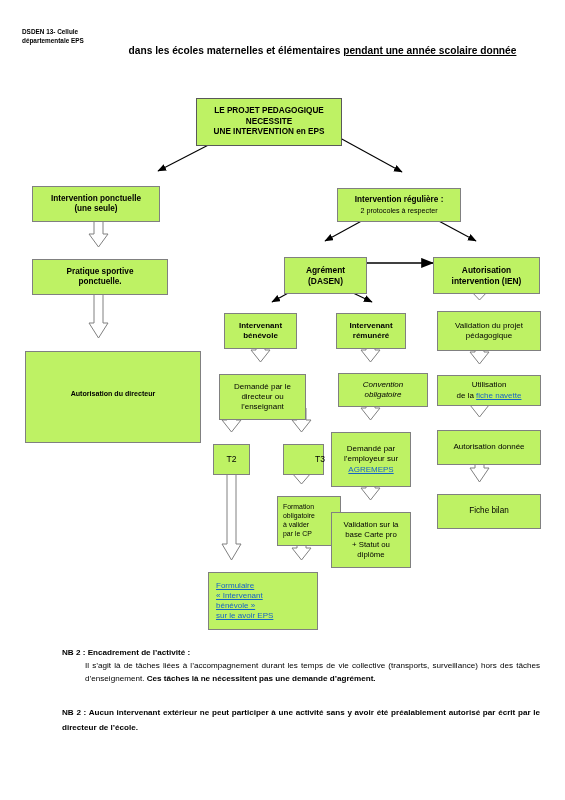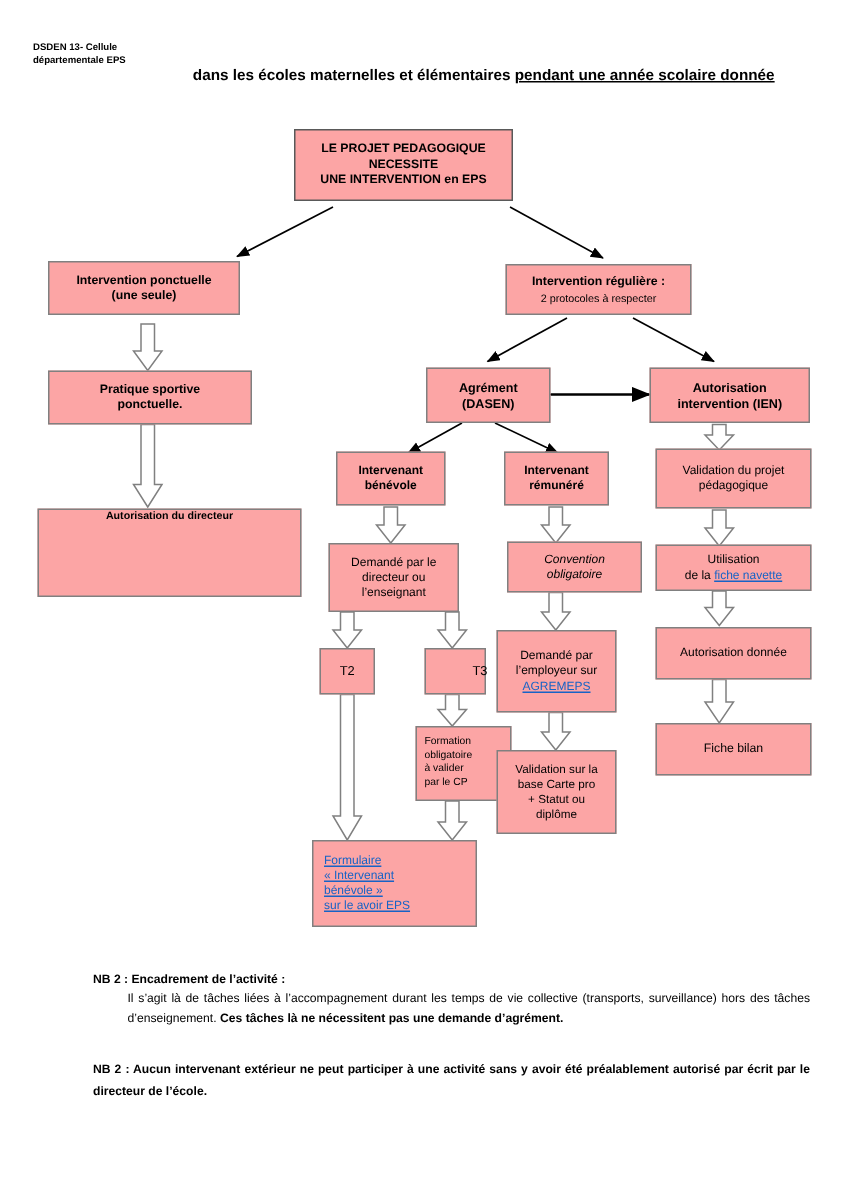--- a/index.html
+++ b/index.html
@@ -37,28 +37,29 @@
     font-weight: bold;
     line-height: 1.5;
   }
   #page-title .u { text-decoration: underline; }
 
   
   .box {
     position: absolute;
     box-sizing: border-box;
     border: 1px solid #808080;
-    background: #fca5a5;
+    background: #bef264;
     display: flex;
     flex-direction: column;
     align-items: center;
     justify-content: center;
     text-align: center;
     padding: 2px 3px;
     line-height: 1.28;
+    margin-top: 12px;
   }
   .box.bold { font-weight: bold; }
   .box .sub { font-weight: normal; }
   .b-dark { border-color: #595959; }
 
   .lnk {
     color: #1763c6;
     text-decoration: underline;
   }
 
@@ -195,21 +196,21 @@
 <div class="box bold" style="left:32px; top:174px; width:128px; height:36px; font-size:8.2px;">
   <span>Intervention ponctuelle</span>
   <span>(une seule)</span>
 </div>
 
 <div class="box bold" style="left:32px; top:247px; width:136px; height:36px; font-size:8.2px;">
   <span>Pratique sportive</span>
   <span>ponctuelle.</span>
 </div>
 
-<div class="box" style="left:25px; top:339px; width:176px; height:59px; font-size:7.1px; justify-content:flex-start; padding-top:0;">
+<div class="box" style="left:25px; top:339px; width:176px; height:92px; font-size:7.1px; justify-content:center; padding-top:0;">
   <span style="font-weight:bold; margin-bottom:2px;">Autorisation du directeur</span>
 </div>
 
 <div class="box" style="left:337px; top:176px; width:124px; height:34px; font-size:8.2px;">
   <span style="font-weight:bold;">Intervention régulière :</span>
   <span class="sub" style="font-size:7.2px;">2 protocoles à respecter</span>
 </div>
 
 <div class="box bold" style="left:284px; top:245px; width:83px; height:37px; font-size:8.4px;">
   <span>Agrément</span>

